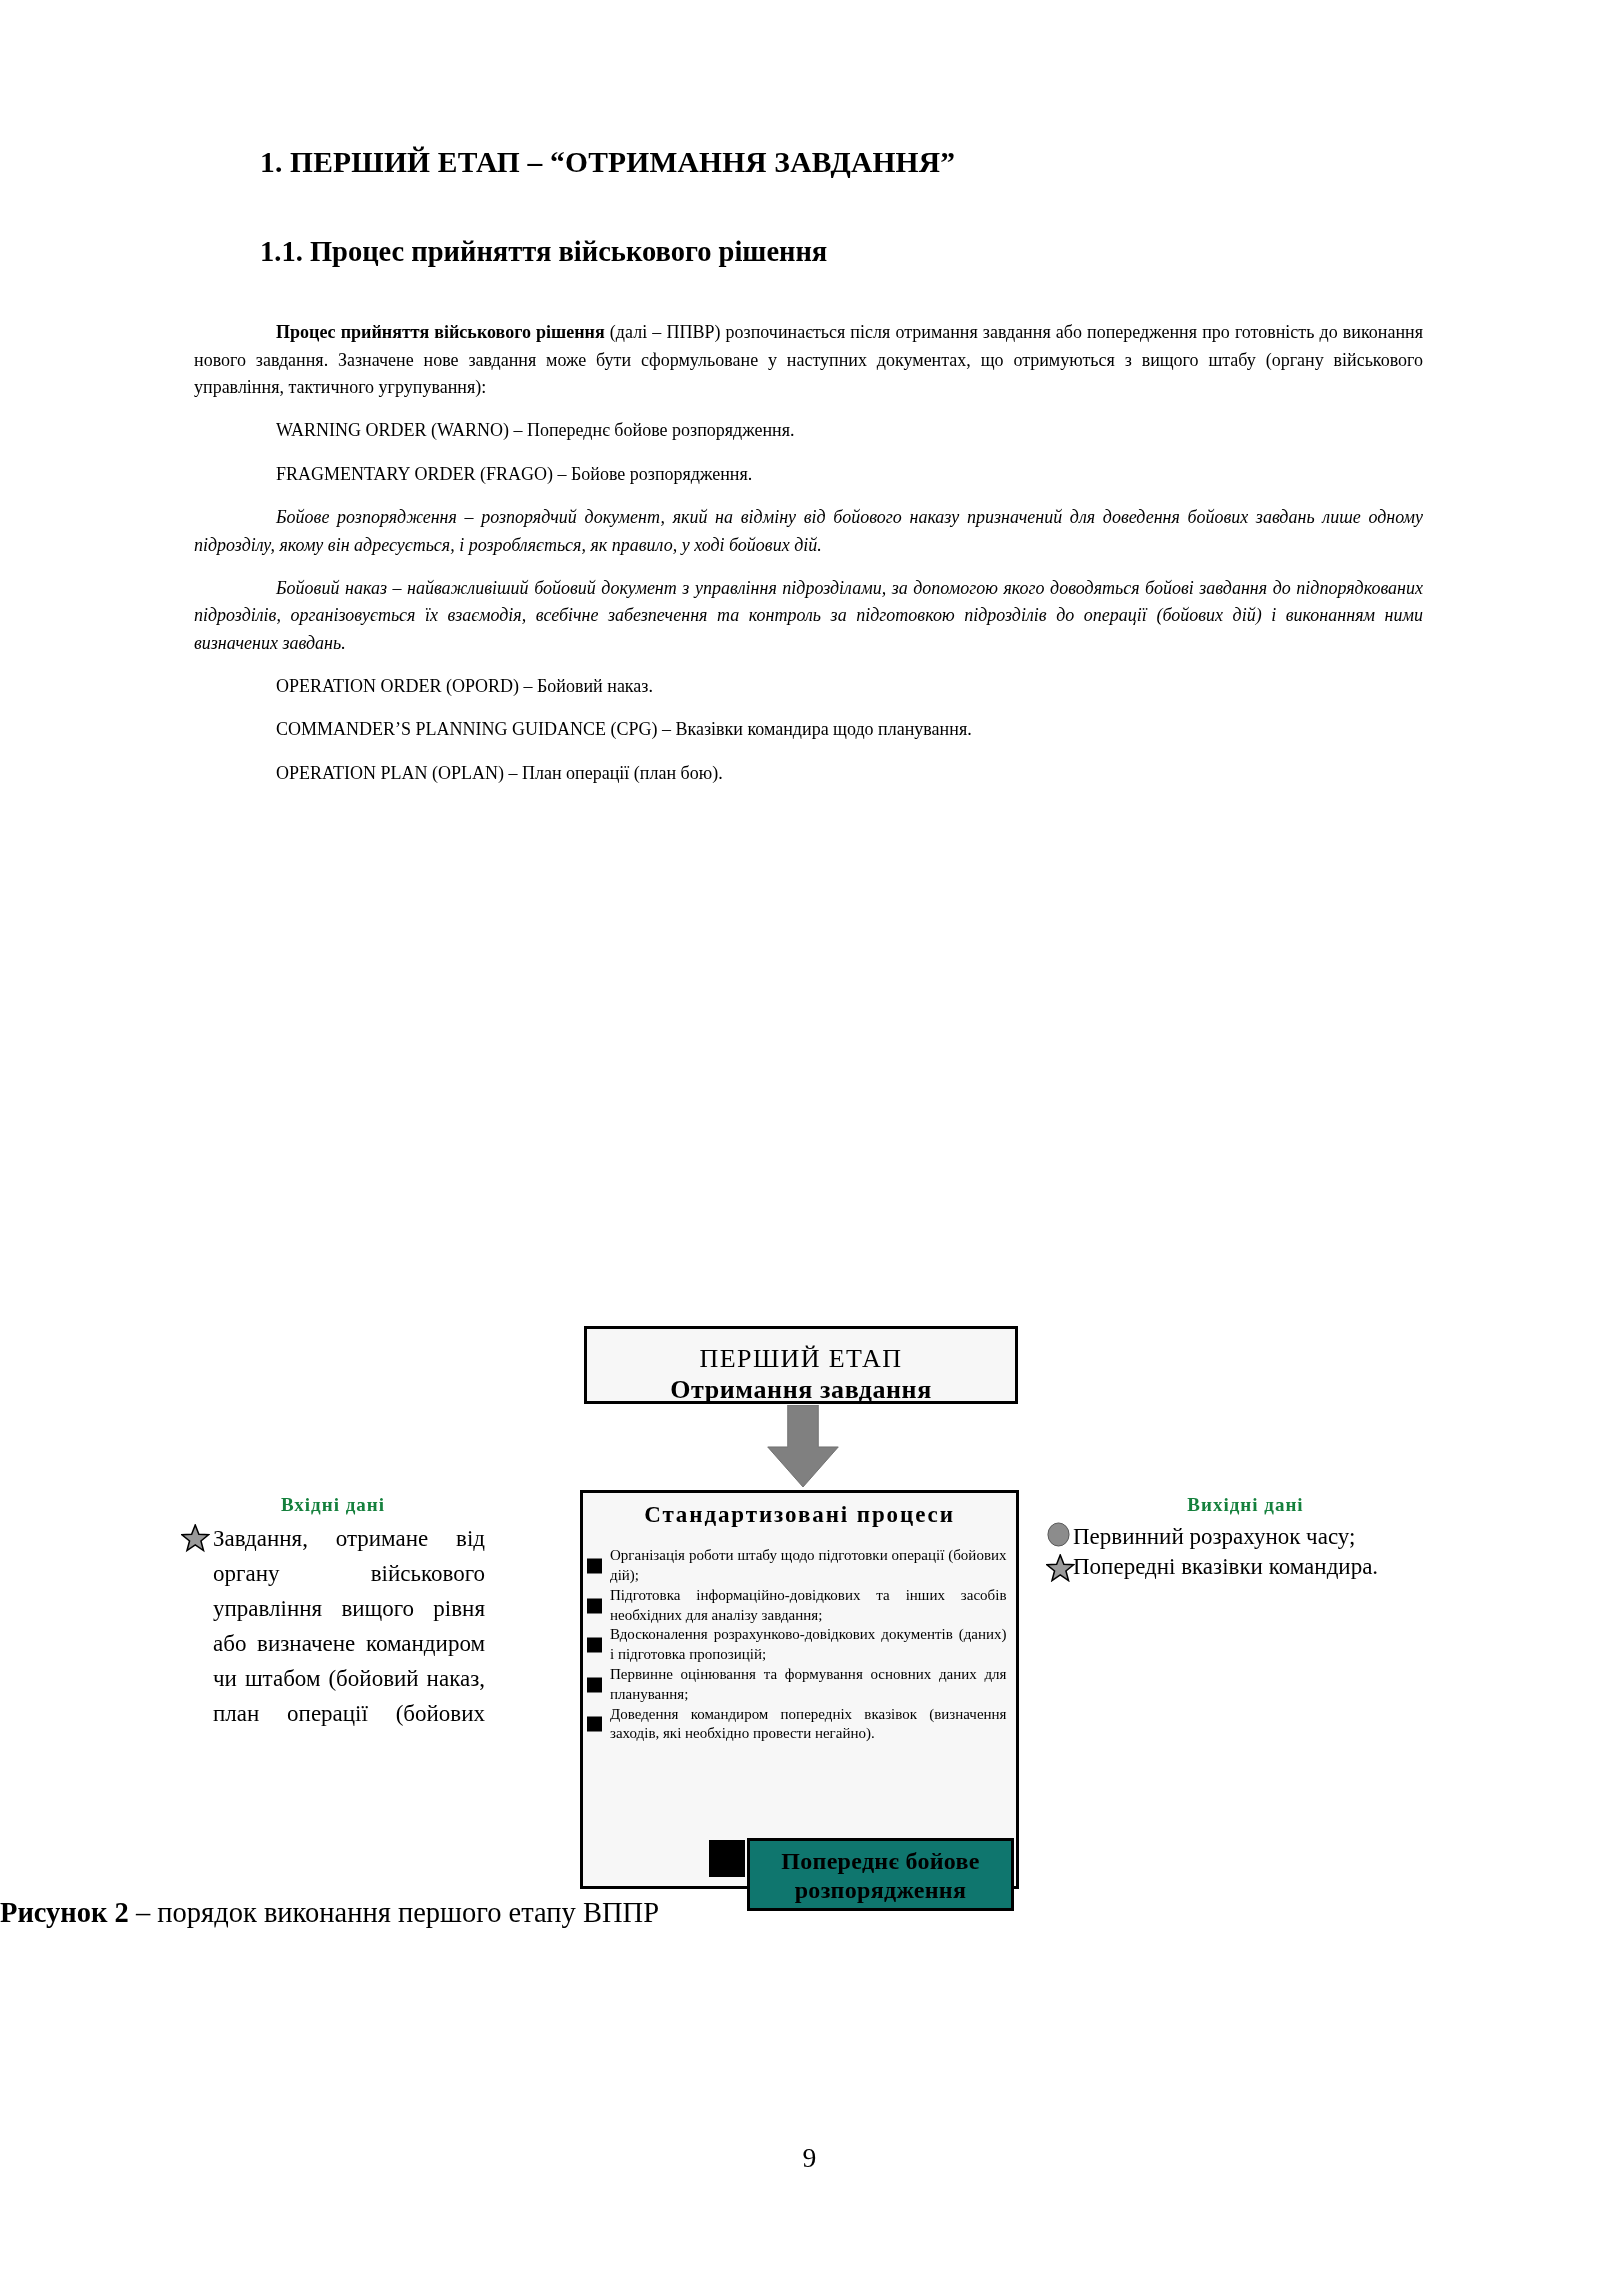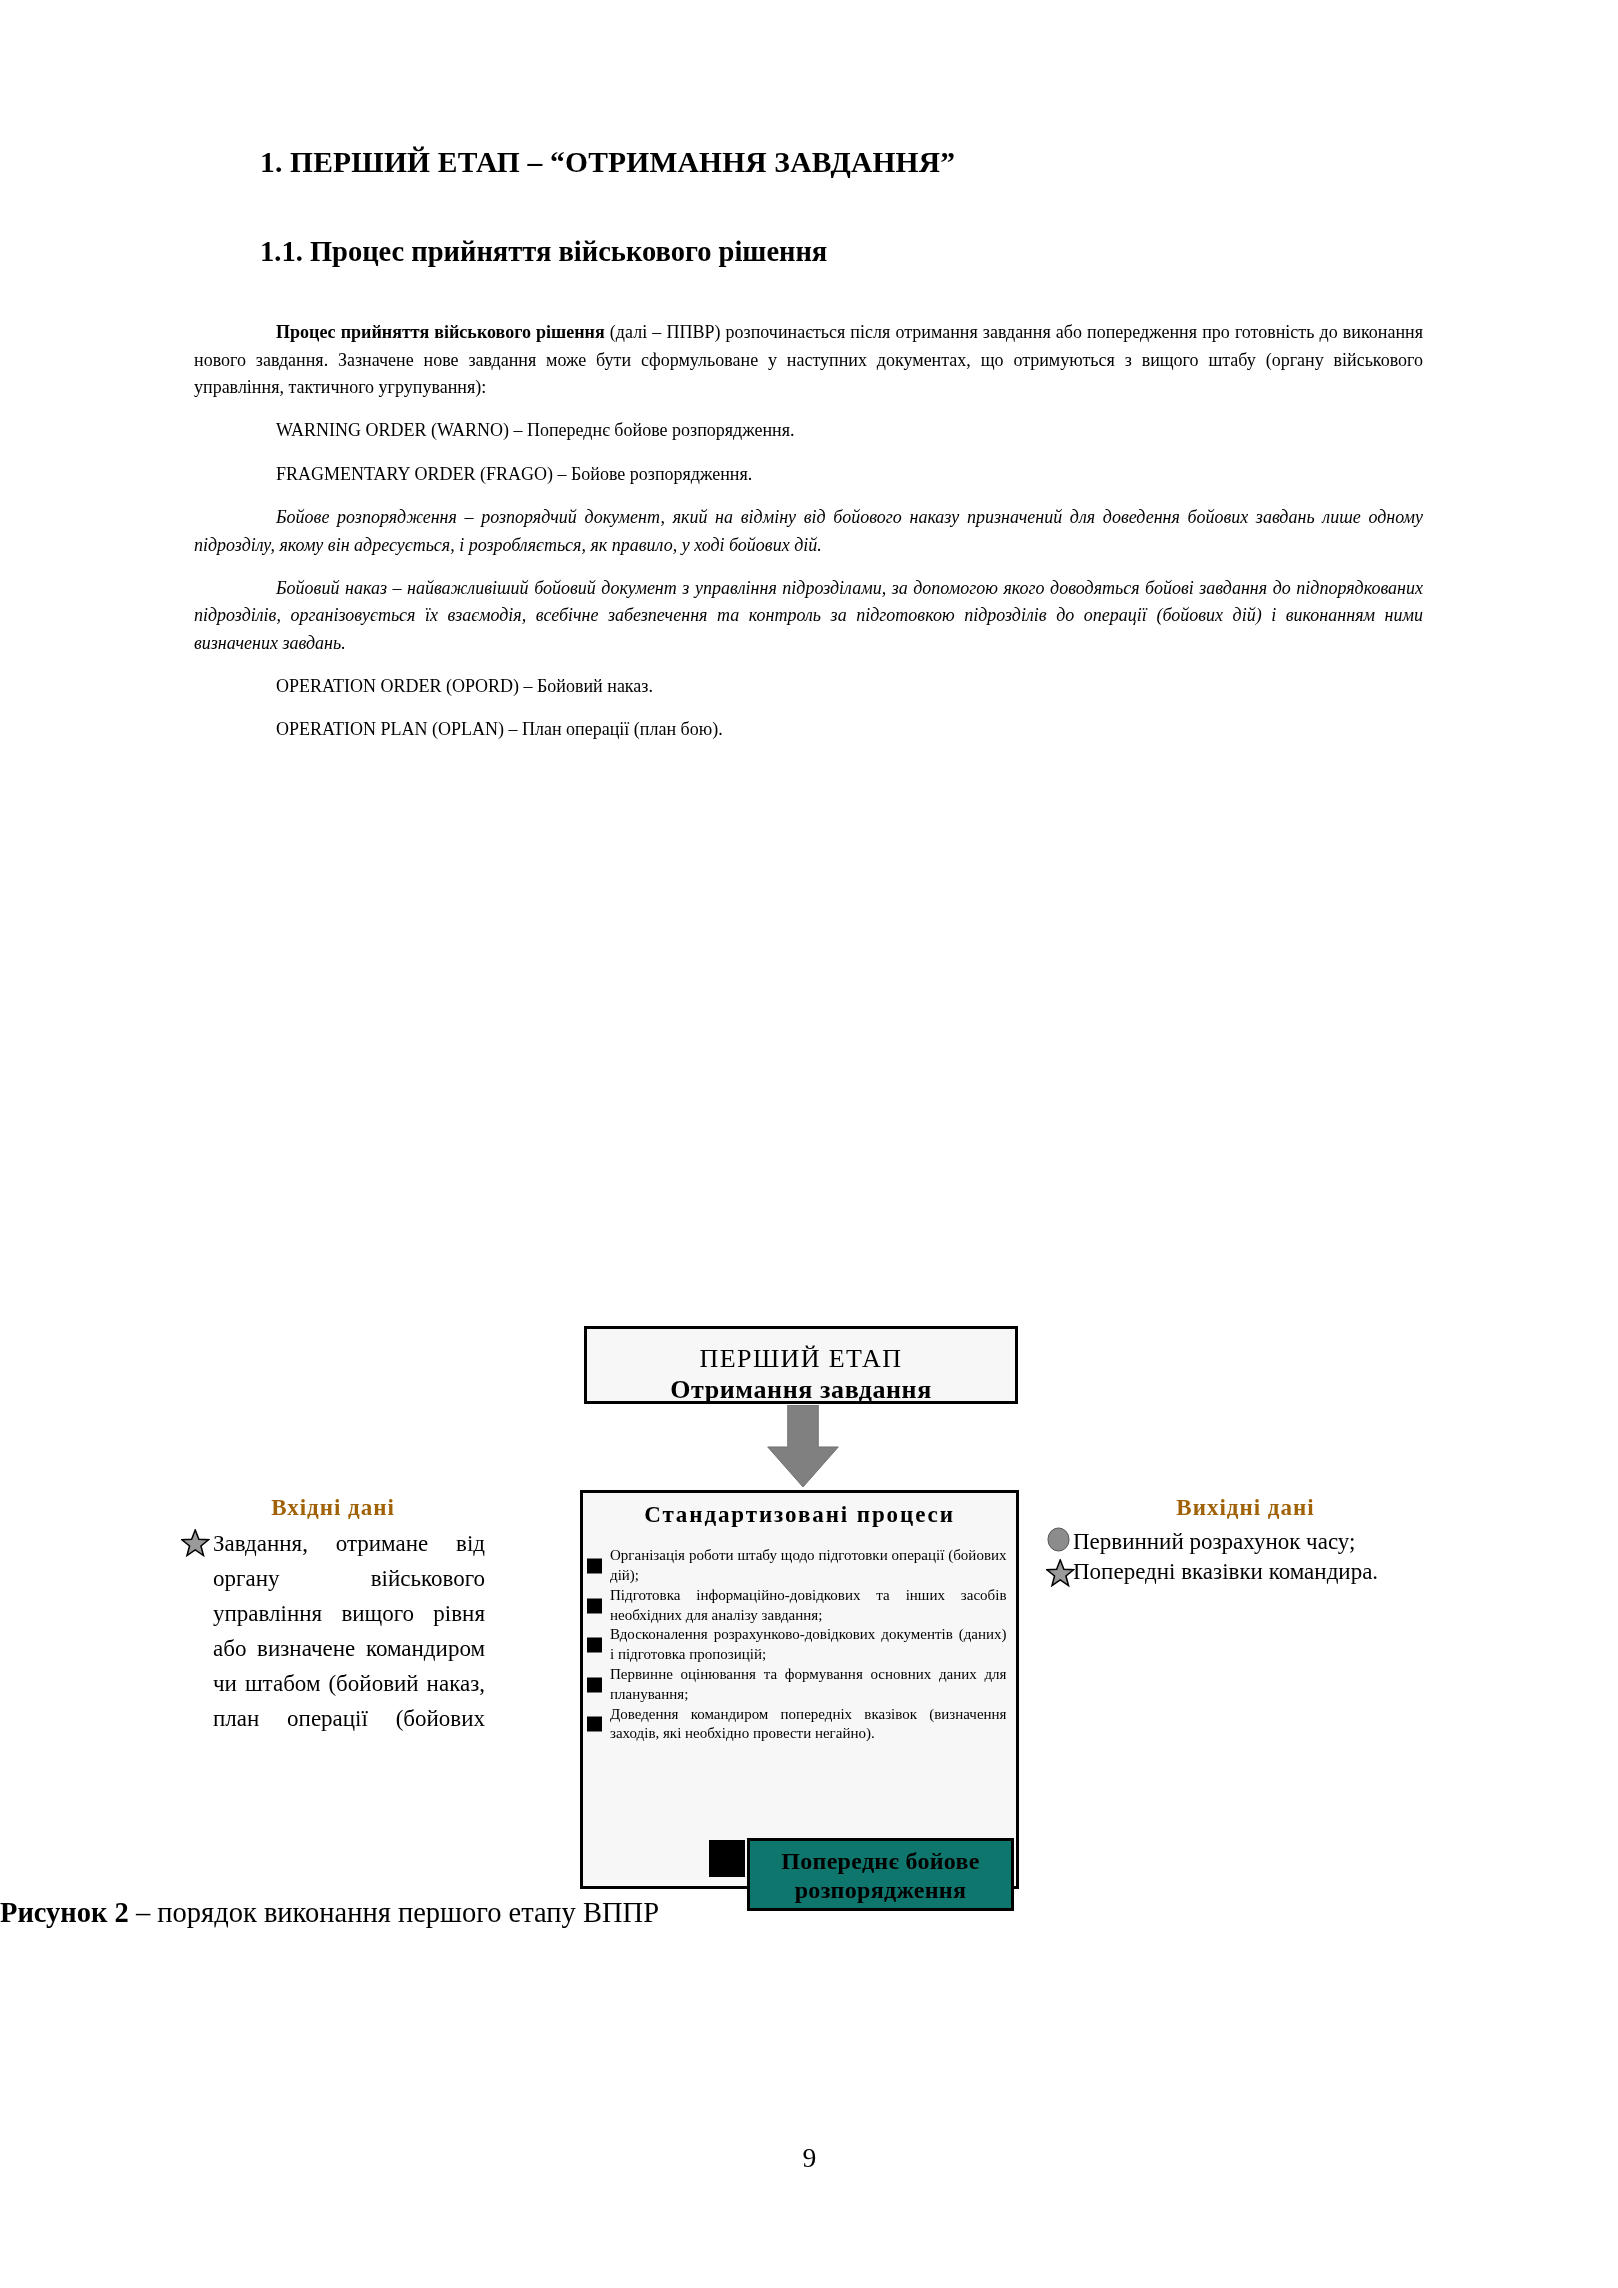--- a/index.html
+++ b/index.html
@@ -180,23 +180,23 @@
 
   
   .side {
     position: absolute;
     width: 304px;
   }
   .side.left  { left: 181px; top: 177px; }
   .side.right { left: 1046px; top: 177px; }
 
   .side-title {
-    font-size: 23px;
-    font-weight: bold;
-    color: #a16207;
+    font-size: 19px;
+    font-weight: bold;
+    color: #15803d;
     text-align: center;
     letter-spacing: 1px;
     line-height: 1.2;
     margin-bottom: 5.7px;
   }
   .side.right .side-title { text-align: center; }
 
   .side-item {
     position: relative;
     font-size: 23px;
@@ -260,20 +260,21 @@
 
 
     <p class="para tight">FRAGMENTARY ORDER (FRAGO) – Бойове розпорядження.</p>
 
     <p class="para tight i">Бойове розпорядження – розпорядчий документ, який на відміну від бойового наказу призначений для доведення бойових завдань лише одному підрозділу, якому він адресується, і розробляється, як правило, у ході бойових дій.</p>
 
     <p class="para tight i">Бойовий наказ – найважливіший бойовий документ з управління підрозділами, за допомогою якого доводяться бойові завдання до підпорядкованих підрозділів, організовується їх взаємодія, всебічне забезпечення та контроль за підготовкою підрозділів до операції (бойових дій) і виконанням ними визначених завдань.</p>
 
     <p class="para tight">OPERATION ORDER (OPORD) – Бойовий наказ.</p>
 
+    <p class="para tight">COMMANDER’S PLANNING GUIDANCE (CPG) – Вказівки командира щодо планування.</p>
 
     <p class="para tight">OPERATION PLAN (OPLAN) – План операції (план бою).</p>
   </div>
 
   <div class="figure">
 
     <div class="stage-box">
       <div class="line1">ПЕРШИЙ ЕТАП</div>
       <div class="line2">Отримання завдання</div>
     </div>

